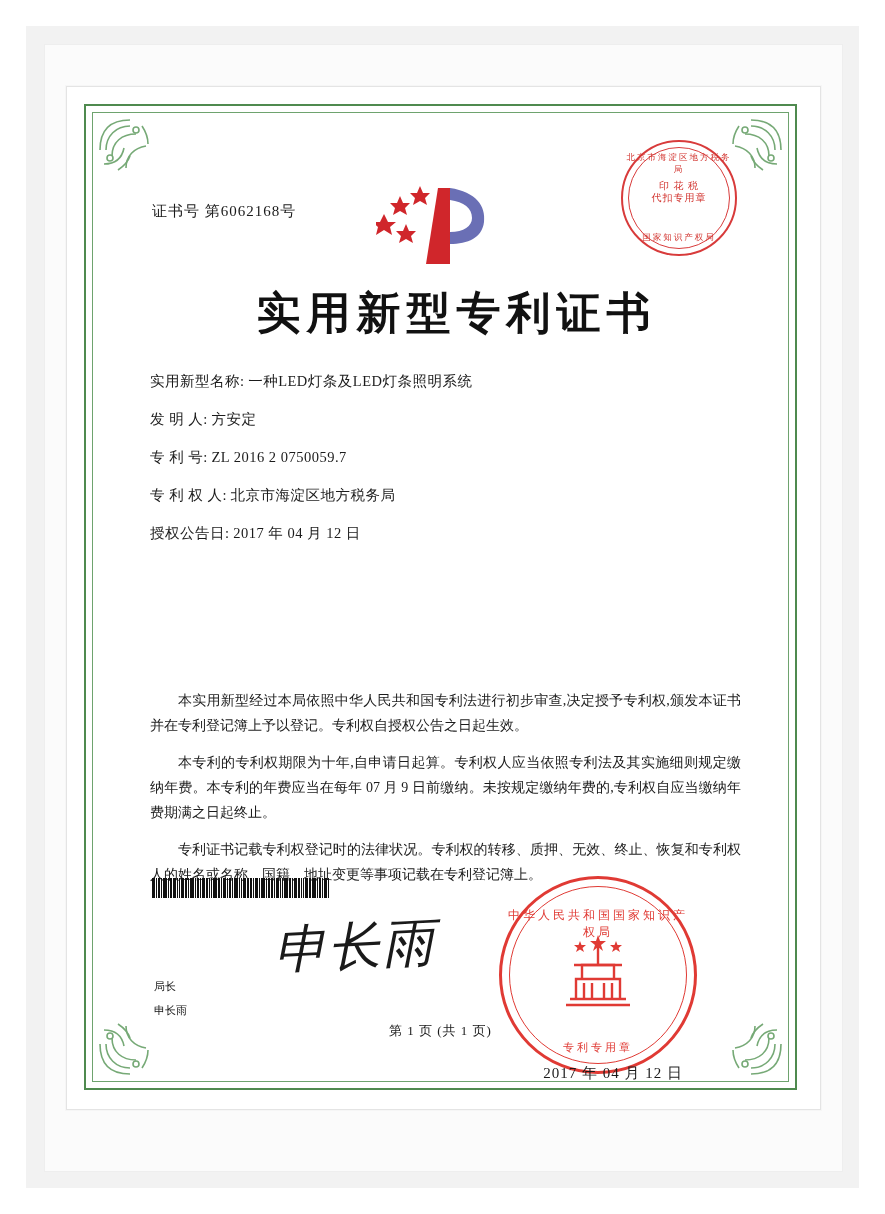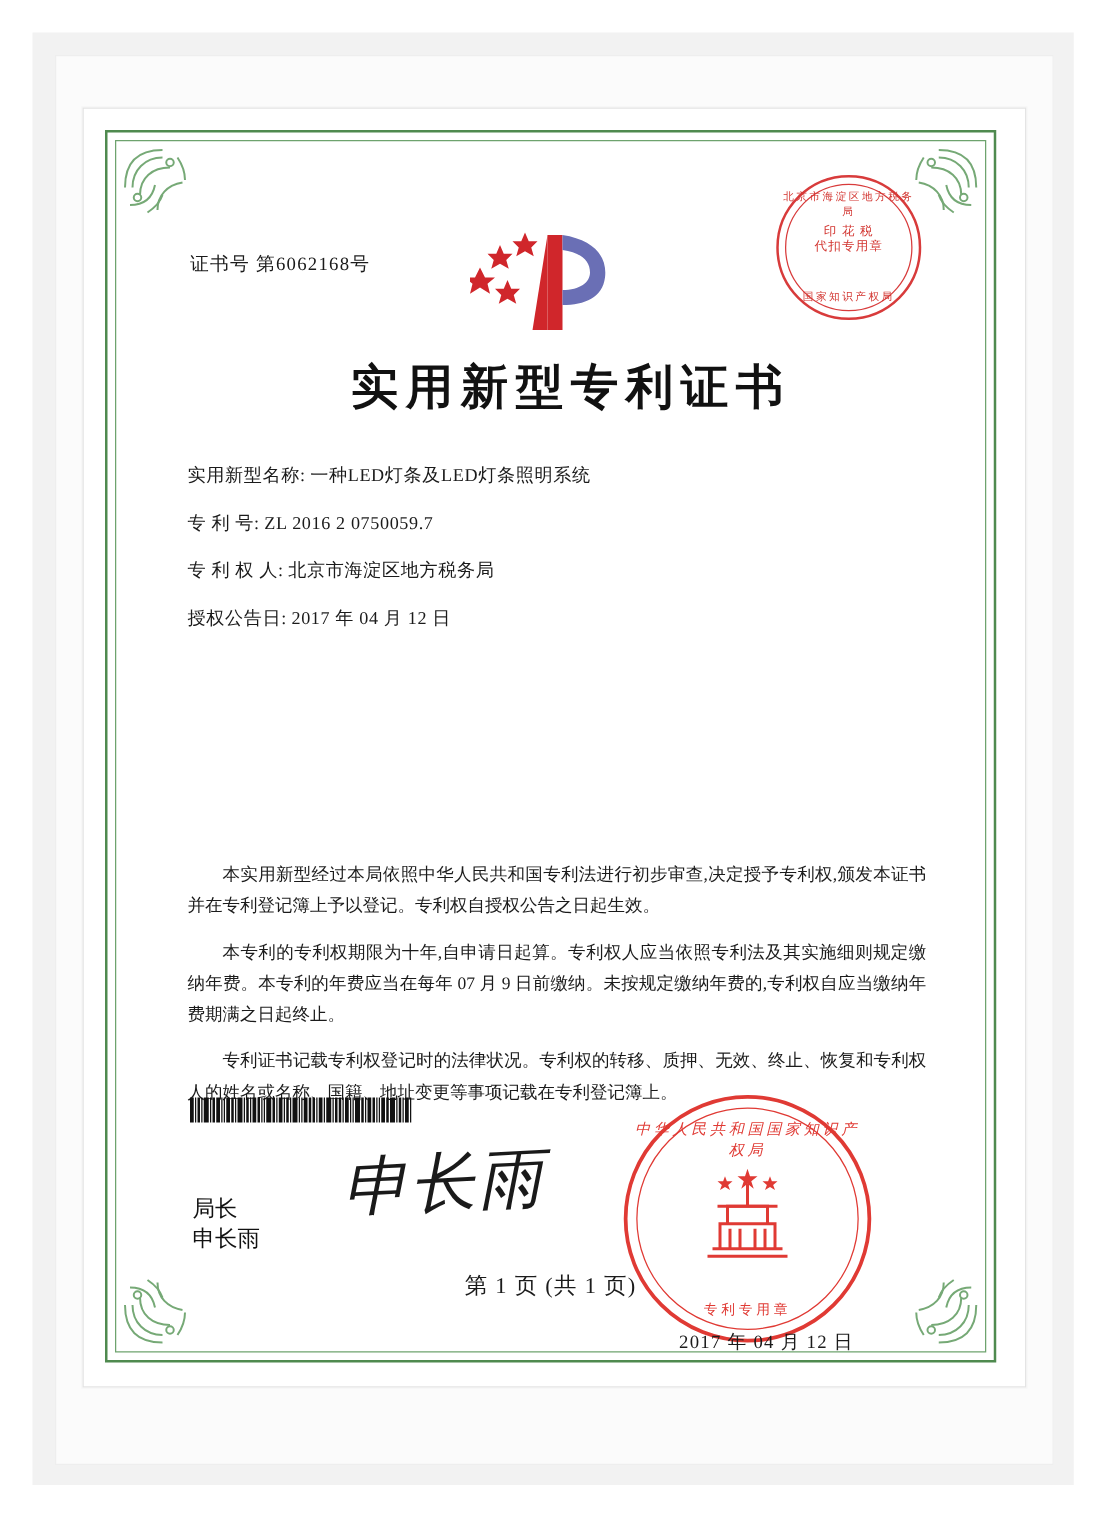--- a/index.html
+++ b/index.html
@@ -80,21 +80,21 @@
     position: absolute;
     left: 50%; top: 74px;
     transform: translateX(-50%);
     width: 130px; height: 92px;
   }
   .title {
     position: absolute;
     left: 0; right: 0;
     top: 178px;
     text-align: center;
-    font-size: 38px;
+    font-size: 44px;
     font-weight: bold;
     letter-spacing: 6px;
     color: #111111;
     font-family: "DejaVu Serif", serif;
     margin-left: 32px;
   }
   .stamp-tax {
     position: absolute;
     right: 58px; top: 34px;
     width: 112px; height: 112px;
@@ -164,22 +164,22 @@
   .barcode span {
     display: inline-block;
     height: 20px;
     background: #111;
     margin-right: 1px;
     vertical-align: top;
   }
   .signer {
     position: absolute;
     left: 68px;
-    top: 849px;
-    font-size: 18px;
+    top: 868px;
+    font-size: 11px;
     line-height: 24px;
     color: #111;
   }
   .signature {
     position: absolute;
     left: 188px;
     top: 806px;
     font-size: 52px;
     font-family: "DejaVu Serif", serif;
     color: #1a1a1a;
@@ -203,21 +203,21 @@
     border: 1px solid #e03a34;
     border-radius: 50%;
   }
   .stamp-big .arc-top, .stamp-big .arc-bottom {
     position: absolute;
     left: 0; right: 0;
     text-align: center;
     font-size: 12px;
     letter-spacing: 3px;
   }
-  .stamp-big .arc-top { top: 16px; font-style: italic; }
+  .stamp-big .arc-top { top: 28px; }
   .stamp-big .arc-bottom { bottom: 16px; font-size: 11px; text-align: center; }
   .stamp-big .crest {
     position: absolute;
     left: 50%; top: 50%;
     transform: translate(-50%,-50%);
     width: 96px; height: 96px;
   }
   .stamp-date {
     position: absolute;
     right: 112px;
@@ -225,21 +225,21 @@
     font-size: 15px;
     color: #1b1b1b;
     letter-spacing: 1px;
     white-space: nowrap;
   }
   .page-no {
     position: absolute;
     left: 0; right: 0;
     bottom: 48px;
     text-align: center;
-    font-size: 18px;
+    font-size: 13px;
     color: #1b1b1b;
     letter-spacing: 1px;
   }
 </style>
 </head>
 <body>
 
 <div class="page">
   <div class="scan-frame-1"></div>
   <div class="scan-frame-2"></div>
@@ -331,20 +331,24 @@
       <div class="center-txt">印 花 税<br>代扣专用章</div>
       <div class="arc bottom">国家知识产权局</div>
     </div>
 
     <div class="title">实用新型专利证书</div>
 
     <div class="fields">
       <div class="field-row">
         <span class="field-label">实用新型名称:</span>
         <span class="field-value">一种LED灯条及LED灯条照明系统</span>
+      </div>
+      <div class="field-row">
+        <span class="field-label">发  明  人:</span>
+        <span class="field-value">方安定</span>
       </div>
       <div class="field-row">
         <span class="field-label">专  利  号:</span>
         <span class="field-value">ZL 2016 2 0750059.7</span>
       </div>
       <div class="field-row">
         <span class="field-label">专 利 权 人:</span>
         <span class="field-value">北京市海淀区地方税务局</span>
       </div>
       <div class="field-row">

